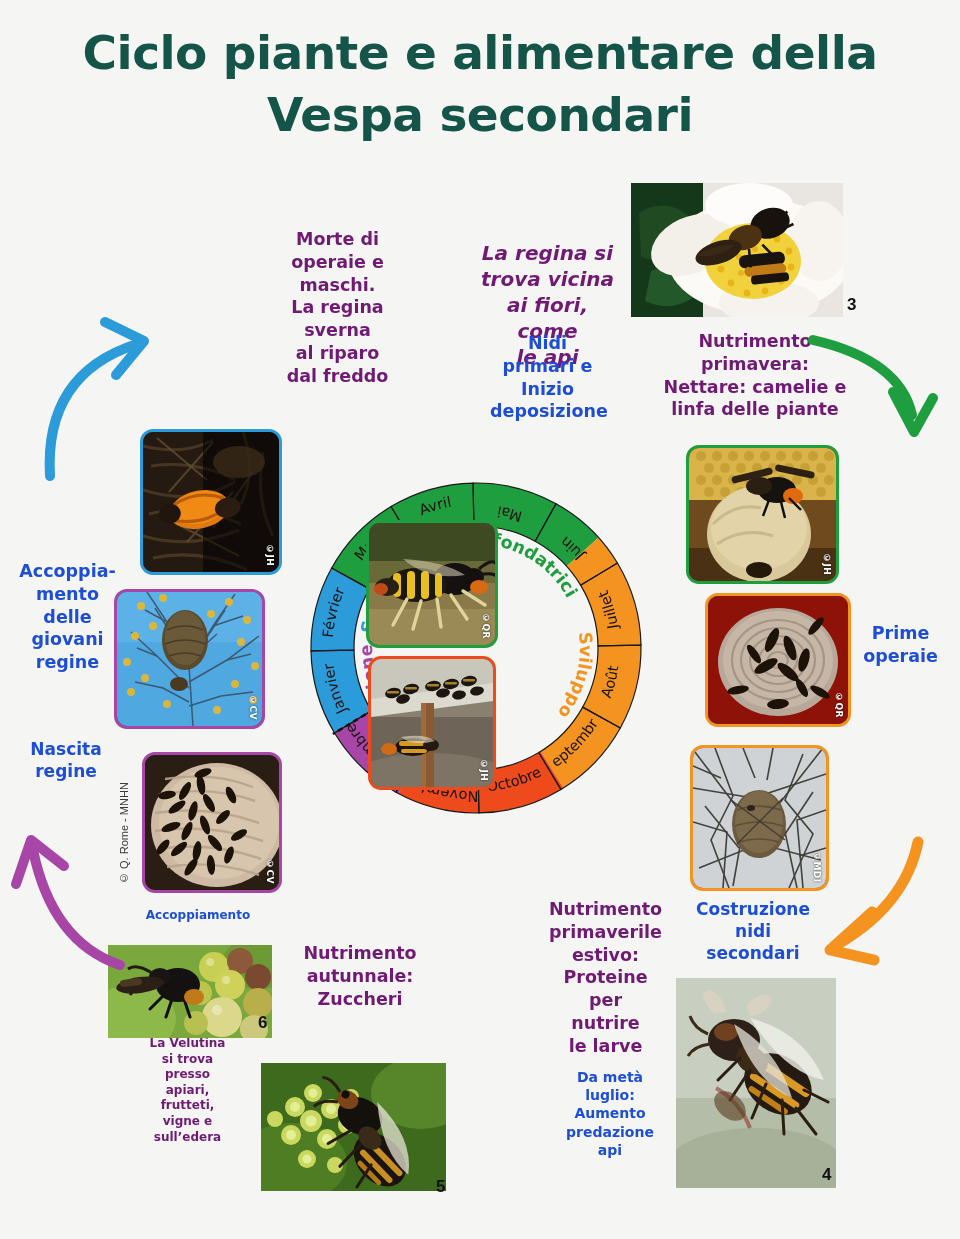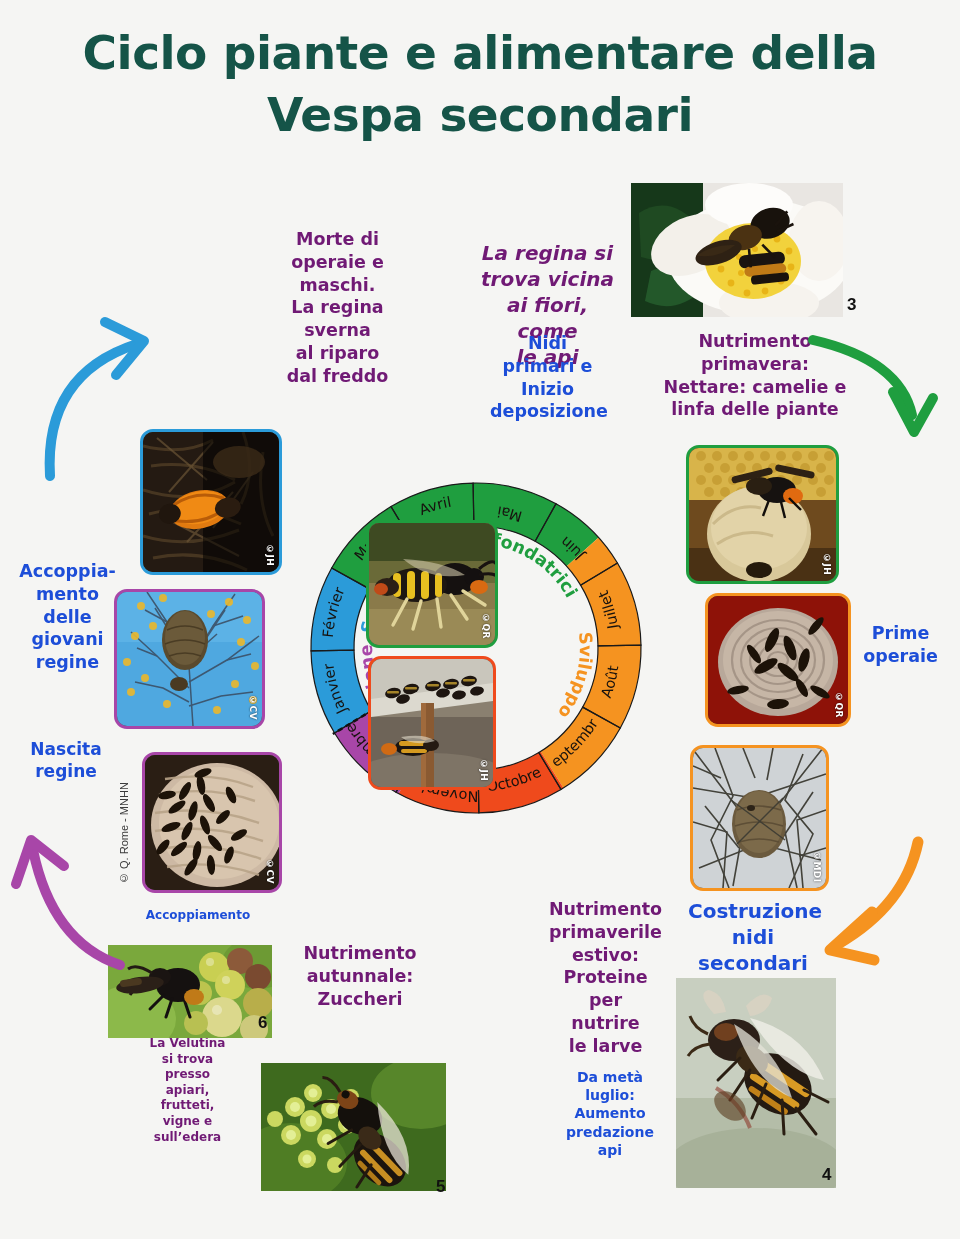--- a/index.html
+++ b/index.html
@@ -64,21 +64,21 @@
 <div class="txt mid" style="left:848px;top:622px;width:105px;font-size:17.5px;">Prime<br>operaie</div>
 
 <div class="txt mid" style="left:118px;top:908px;width:160px;font-size:12px;">Accoppiamento</div>
 
 <div class="txt dark" style="left:295px;top:942px;width:130px;font-size:17.5px;">Nutrimento<br>autunnale:<br>Zuccheri</div>
 
 <div class="txt dark" style="left:130px;top:1036px;width:115px;font-size:12px;">La Velutina<br>si trova<br>presso<br>apiari,<br>frutteti,<br>vigne e<br>sull’edera</div>
 
 <div class="txt dark" style="left:548px;top:898px;width:115px;font-size:17.5px;">Nutrimento<br>primaverile<br>estivo:<br>Proteine per<br>nutrire<br>le larve</div>
 
-<div class="txt mid" style="left:688px;top:898px;width:130px;font-size:20px;">Costruzione<br>nidi<br>secondari</div>
+<div class="txt mid" style="left:688px;top:898px;width:130px;font-size:17px;">Costruzione<br>nidi<br>secondari</div>
 
 <div class="txt mid" style="left:555px;top:1068px;width:110px;font-size:14px;">Da metà<br>luglio:<br>Aumento<br>predazione<br>api</div>
 
 <div class="photo" style="left:631px;top:183px;width:212px;height:134px;">
   <svg viewBox="0 0 212 134" preserveAspectRatio="none">
     <rect width="212" height="134" fill="#e9e6e2"></rect>
     <path d="M0 0 H72 V134 H0Z" fill="#16381a"></path>
     <path d="M8 30 Q40 10 68 44 Q46 86 10 74Z" fill="#1f4a22"></path>
     <path d="M20 88 Q52 74 70 108 Q44 132 14 118Z" fill="#23582a"></path>
     <ellipse cx="128" cy="74" rx="92" ry="58" fill="#fbfaf7"></ellipse>

